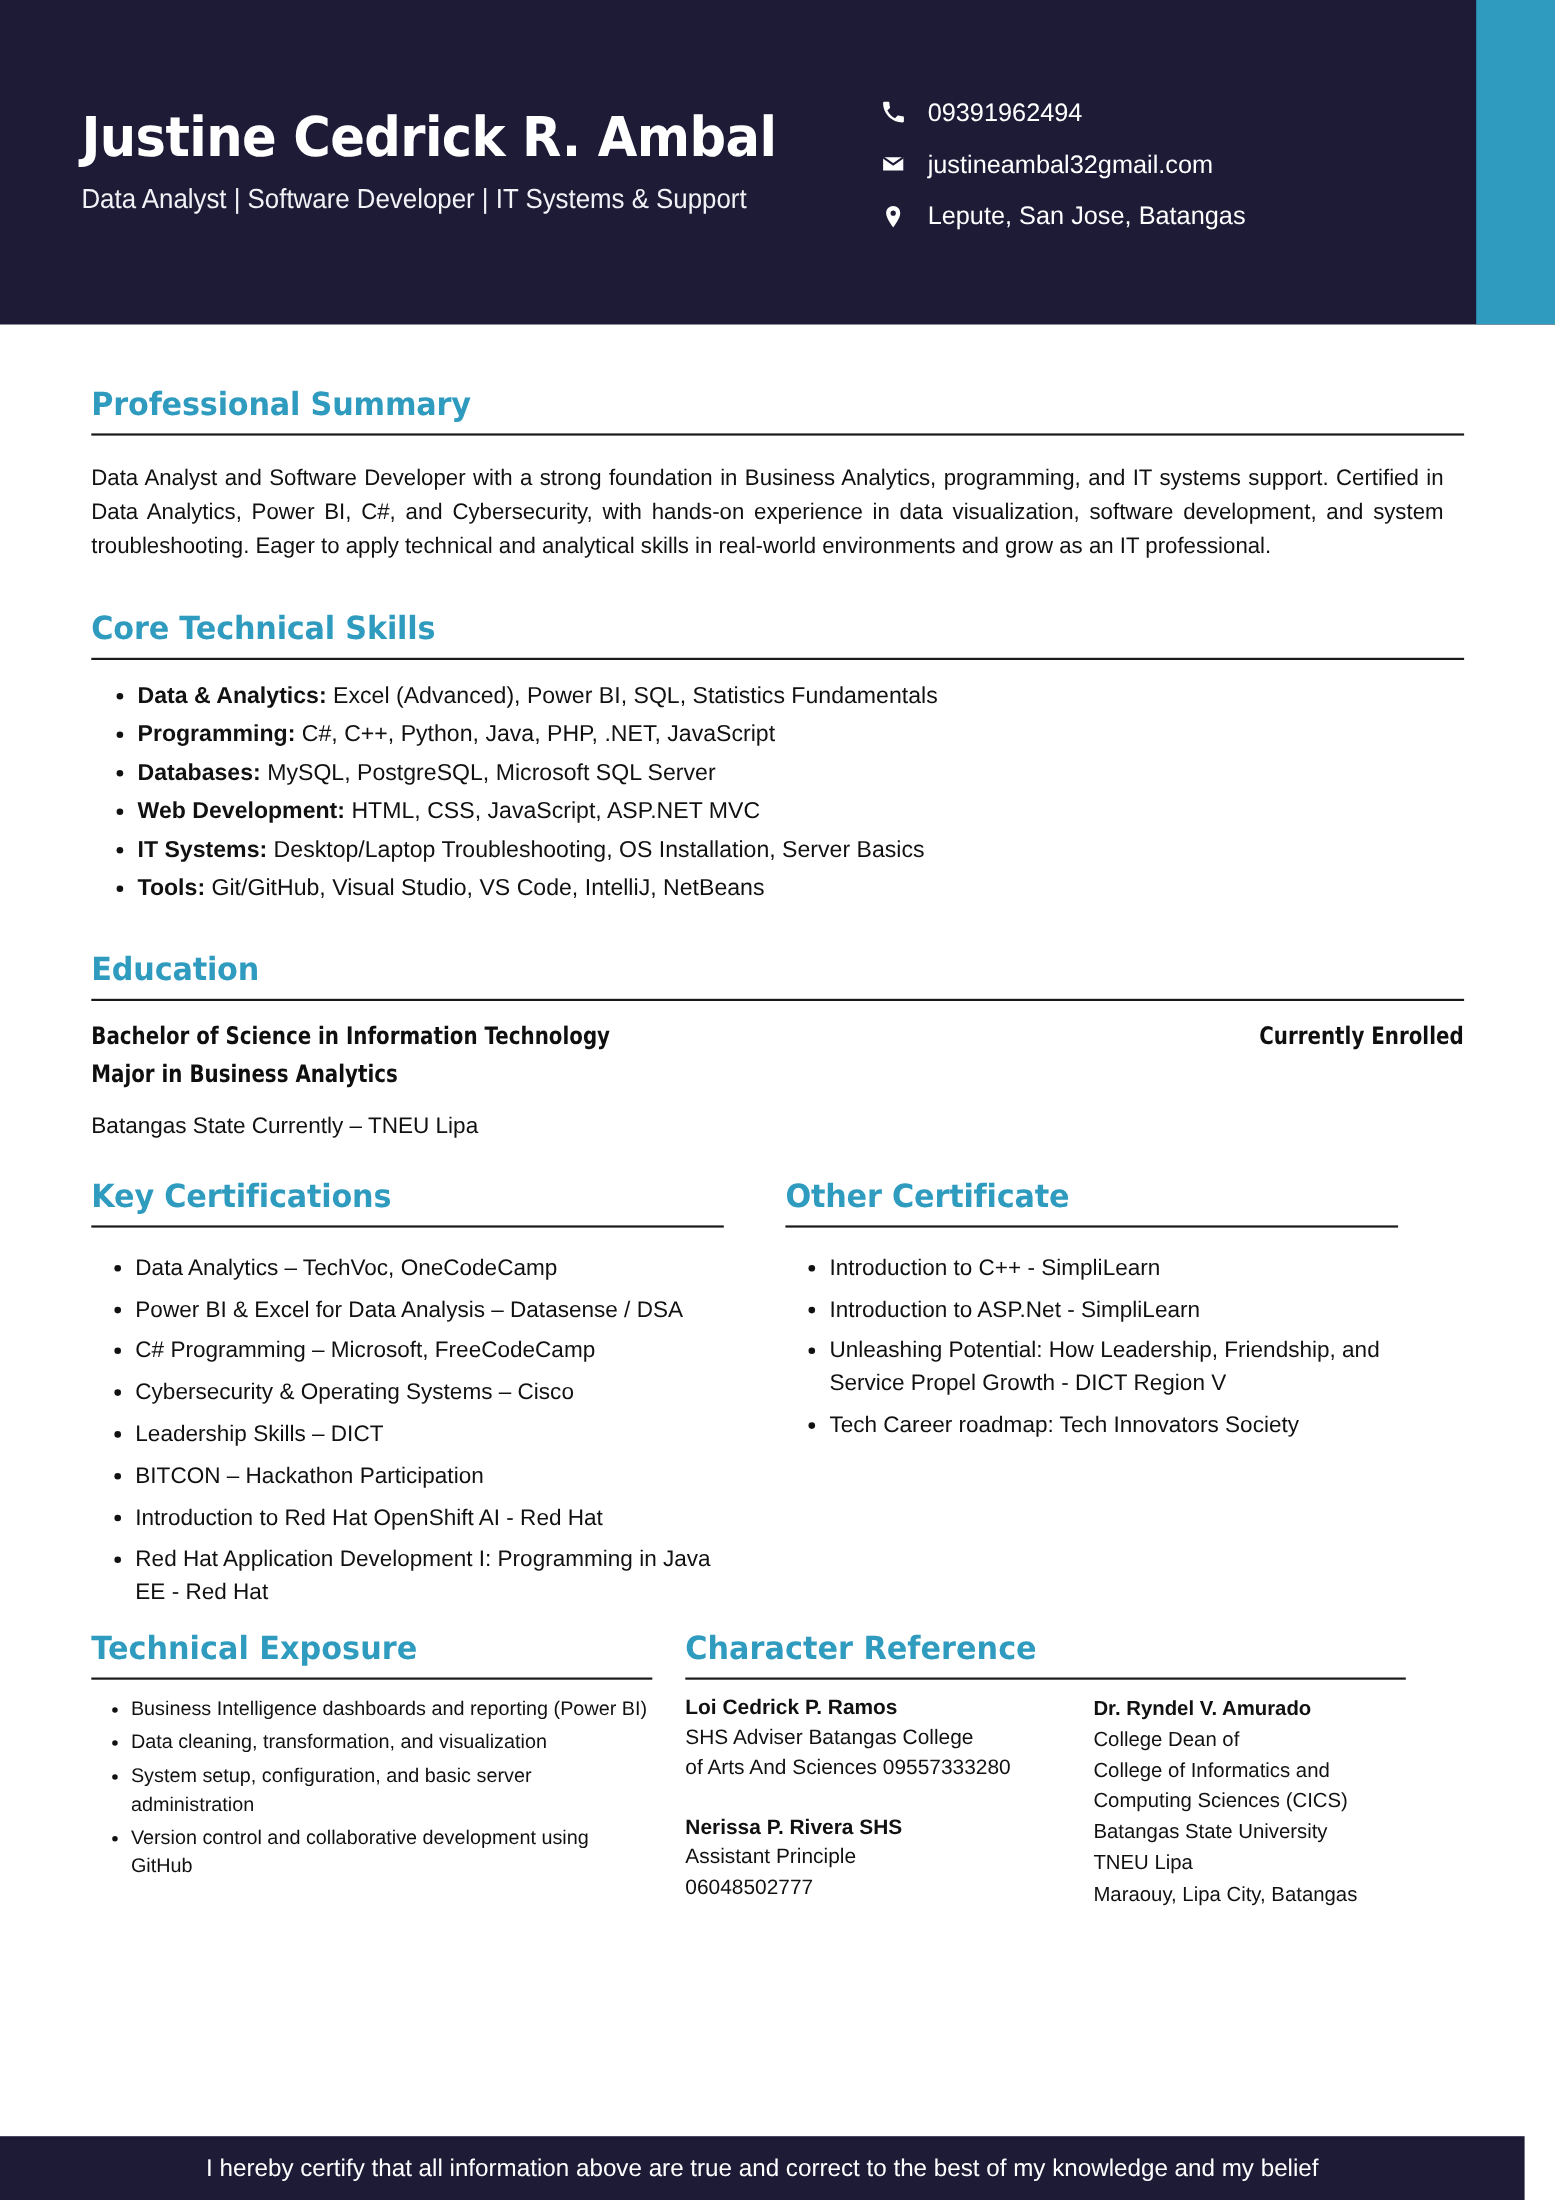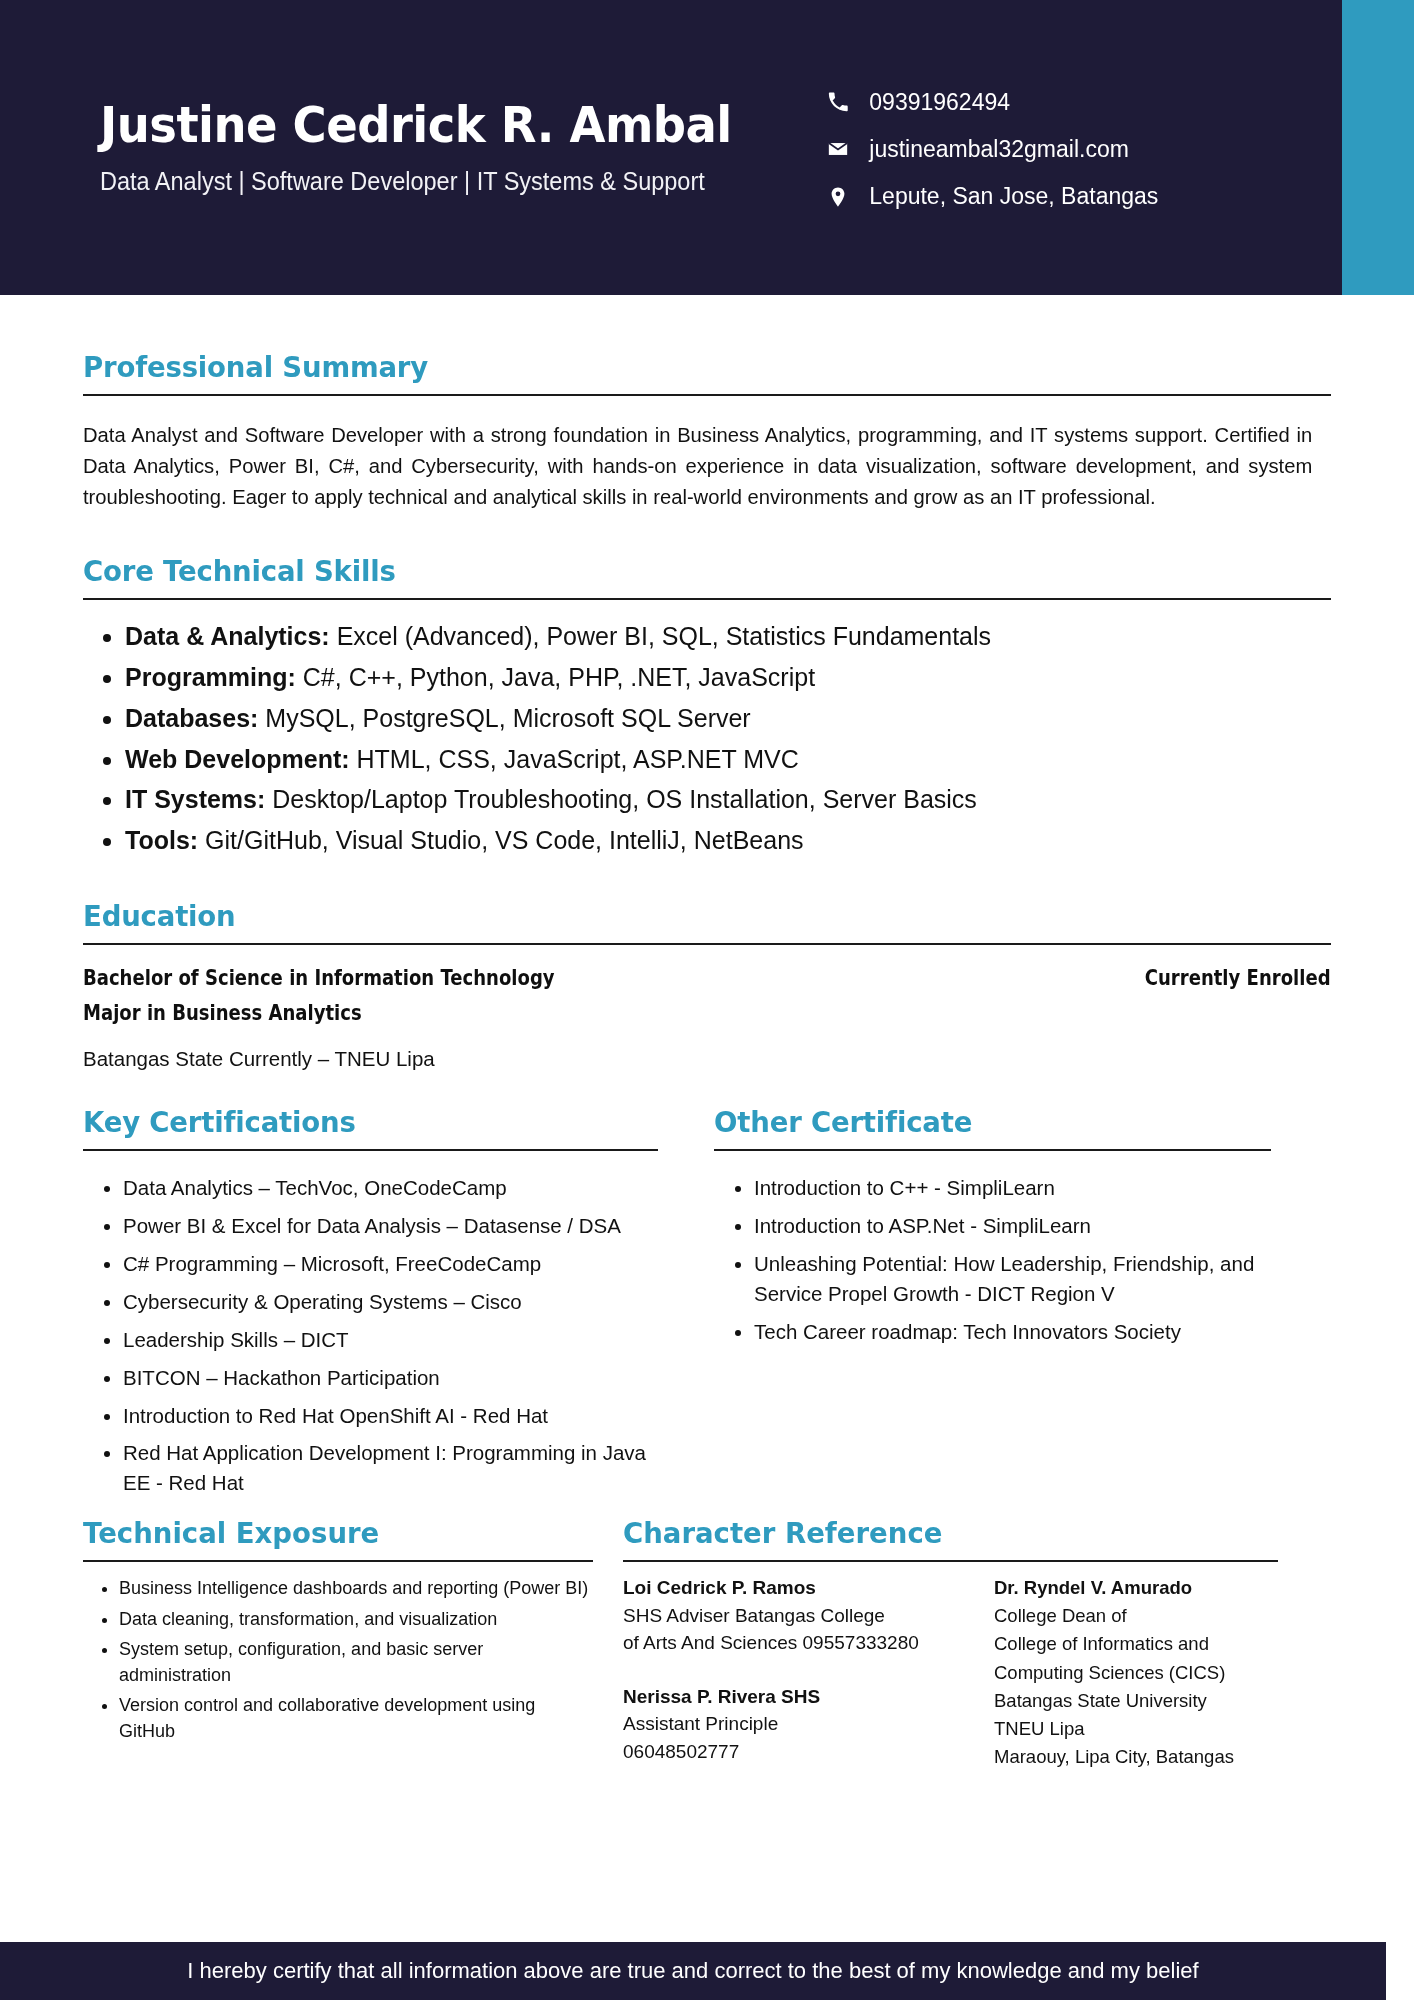--- a/index.html
+++ b/index.html
@@ -34,21 +34,21 @@
     width: 72px;
     height: 295px;
     background: #2f9bbf;
   }
   .header-inner {
     position: relative;
     z-index: 2;
     display: flex;
     align-items: center;
     width: 100%;
-    padding-left: 100px;
+    padding-left: 74px;
     padding-right: 110px;
   }
   .identity { flex: 0 0 auto; }
   .full-name {
     color: #ffffff;
     font-family: "DejaVu Sans", sans-serif;
     font-size: 50px;
     font-weight: bold;
     letter-spacing: -0.6px;
     line-height: 1.05;
@@ -120,21 +120,21 @@
     text-align: justify;
     transform: scaleX(0.985);
     transform-origin: left top;
   }
   ul.skills {
     margin-top: 18px;
     padding-left: 42px;
     list-style: disc;
   }
   ul.skills li {
-    font-size: 25px;
+    font-size: 21px;
     line-height: 1.47;
     color: #111111;
     margin-bottom: 4px;
   }
   ul.skills li b { font-weight: bold; }
 
   
   .edu-row {
     display: flex;
     justify-content: space-between;

